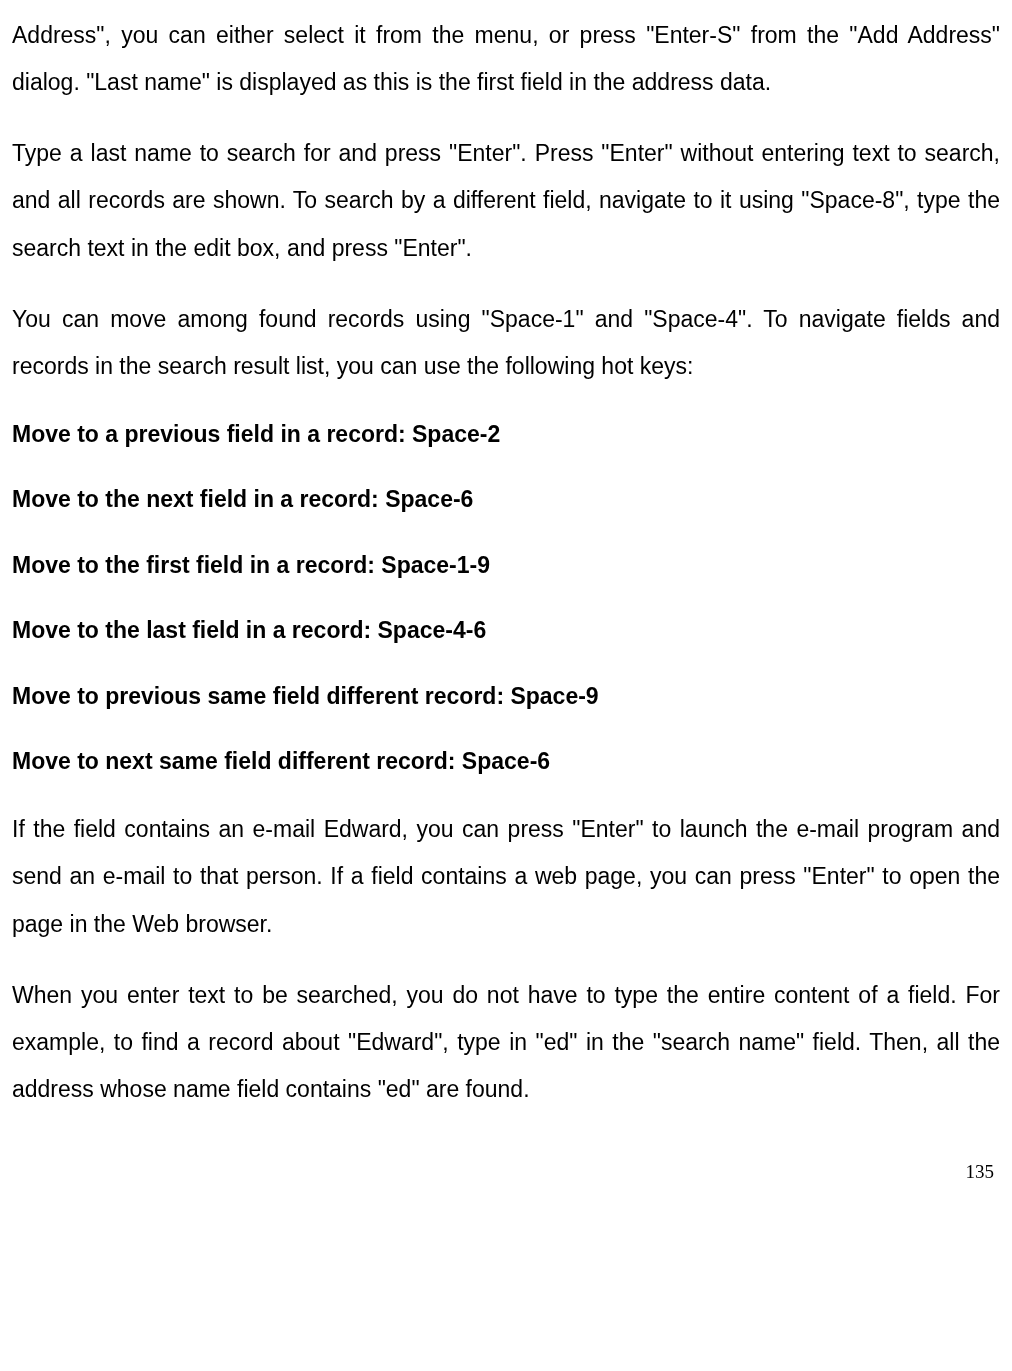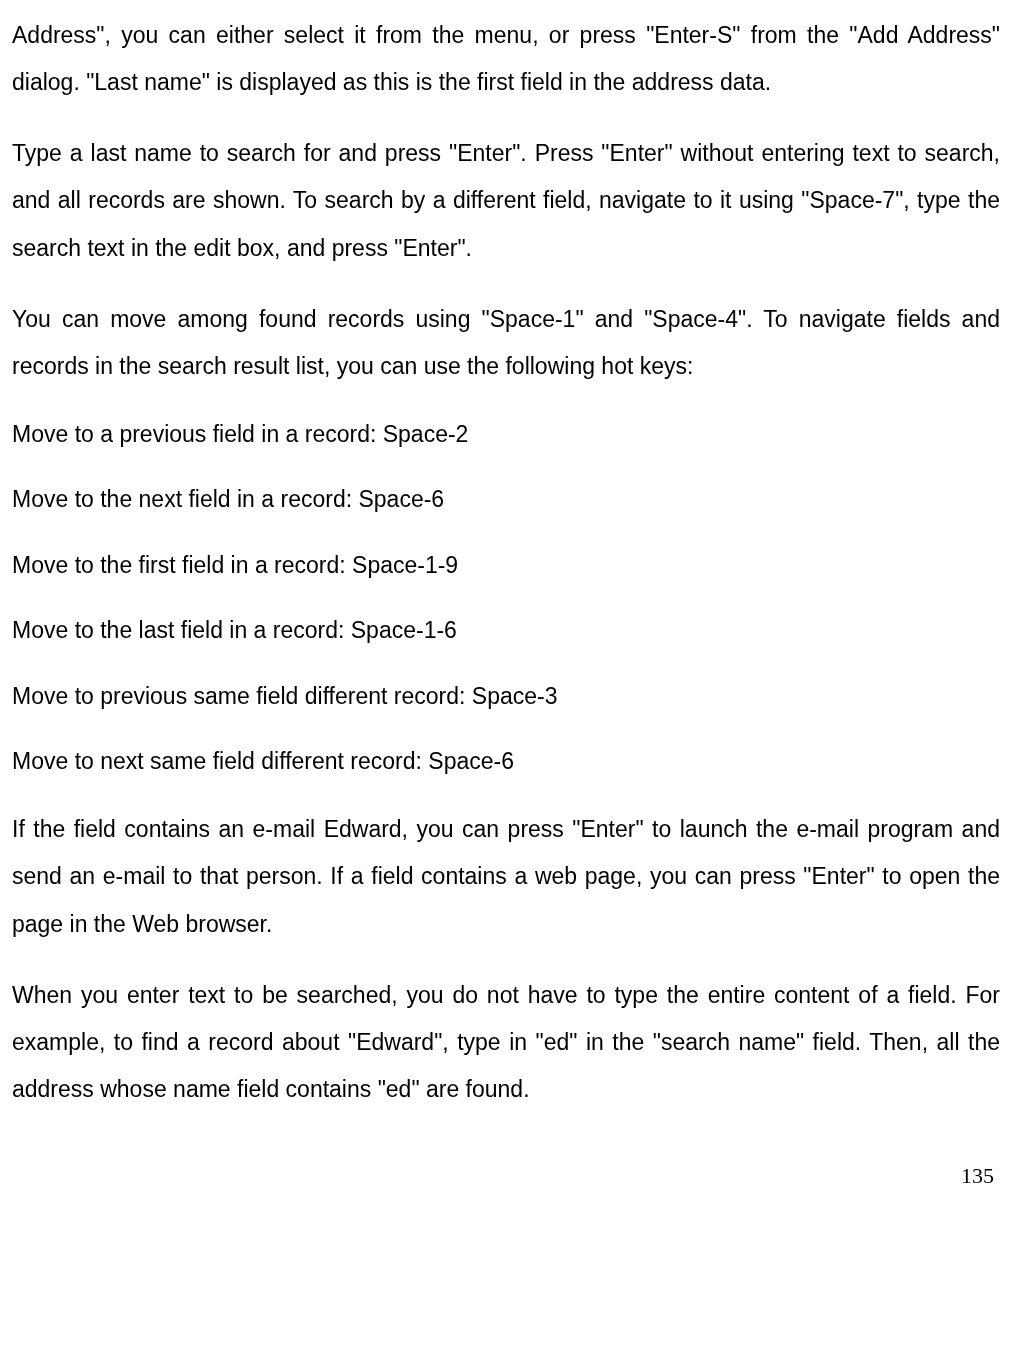--- a/index.html
+++ b/index.html
@@ -12,37 +12,38 @@
       width: 1012px;
       box-sizing: border-box;
       background: #fff;
     }
     p {
       margin: 0 0 24px 0;
       text-align: justify;
     }
     p.short {
       line-height: 1.8;
+      font-weight: bold;
     }
     .page-number {
       text-align: right;
       font-family: Georgia, 'Times New Roman', serif;
-      font-size: 22px;
+      font-size: 19px;
       margin-top: 40px;
       padding-right: 6px;
     }
   </style>
 </head>
 <body>
 
 <p>Address", you can either select it from the menu, or press "Enter-S" from the "Add Address" dialog. "Last name" is displayed as this is the first field in the address data.</p>
-<p>Type a last name to search for and press "Enter". Press "Enter" without entering text to search, and all records are shown. To search by a different field, navigate to it using "Space-7", type the search text in the edit box, and press "Enter".</p>
+<p>Type a last name to search for and press "Enter". Press "Enter" without entering text to search, and all records are shown. To search by a different field, navigate to it using "Space-8", type the search text in the edit box, and press "Enter".</p>
 <p>You can move among found records using "Space-1" and "Space-4". To navigate fields and records in the search result list, you can use the following hot keys:</p>
 <p class="short">Move to a previous field in a record: Space-2</p>
 <p class="short">Move to the next field in a record: Space-6</p>
 <p class="short">Move to the first field in a record: Space-1-9</p>
-<p class="short">Move to the last field in a record: Space-1-6</p>
-<p class="short">Move to previous same field different record: Space-3</p>
+<p class="short">Move to the last field in a record: Space-4-6</p>
+<p class="short">Move to previous same field different record: Space-9</p>
 <p class="short">Move to next same field different record: Space-6</p>
 <p>If the field contains an e-mail Edward, you can press "Enter" to launch the e-mail program and send an e-mail to that person. If a field contains a web page, you can press "Enter" to open the page in the Web browser.</p>
 <p>When you enter text to be searched, you do not have to type the entire content of a field. For example, to find a record about "Edward", type in "ed" in the "search name" field. Then, all the address whose name field contains "ed" are found.</p>
 
 <div class="page-number">135</div>
 
 </body></html>

